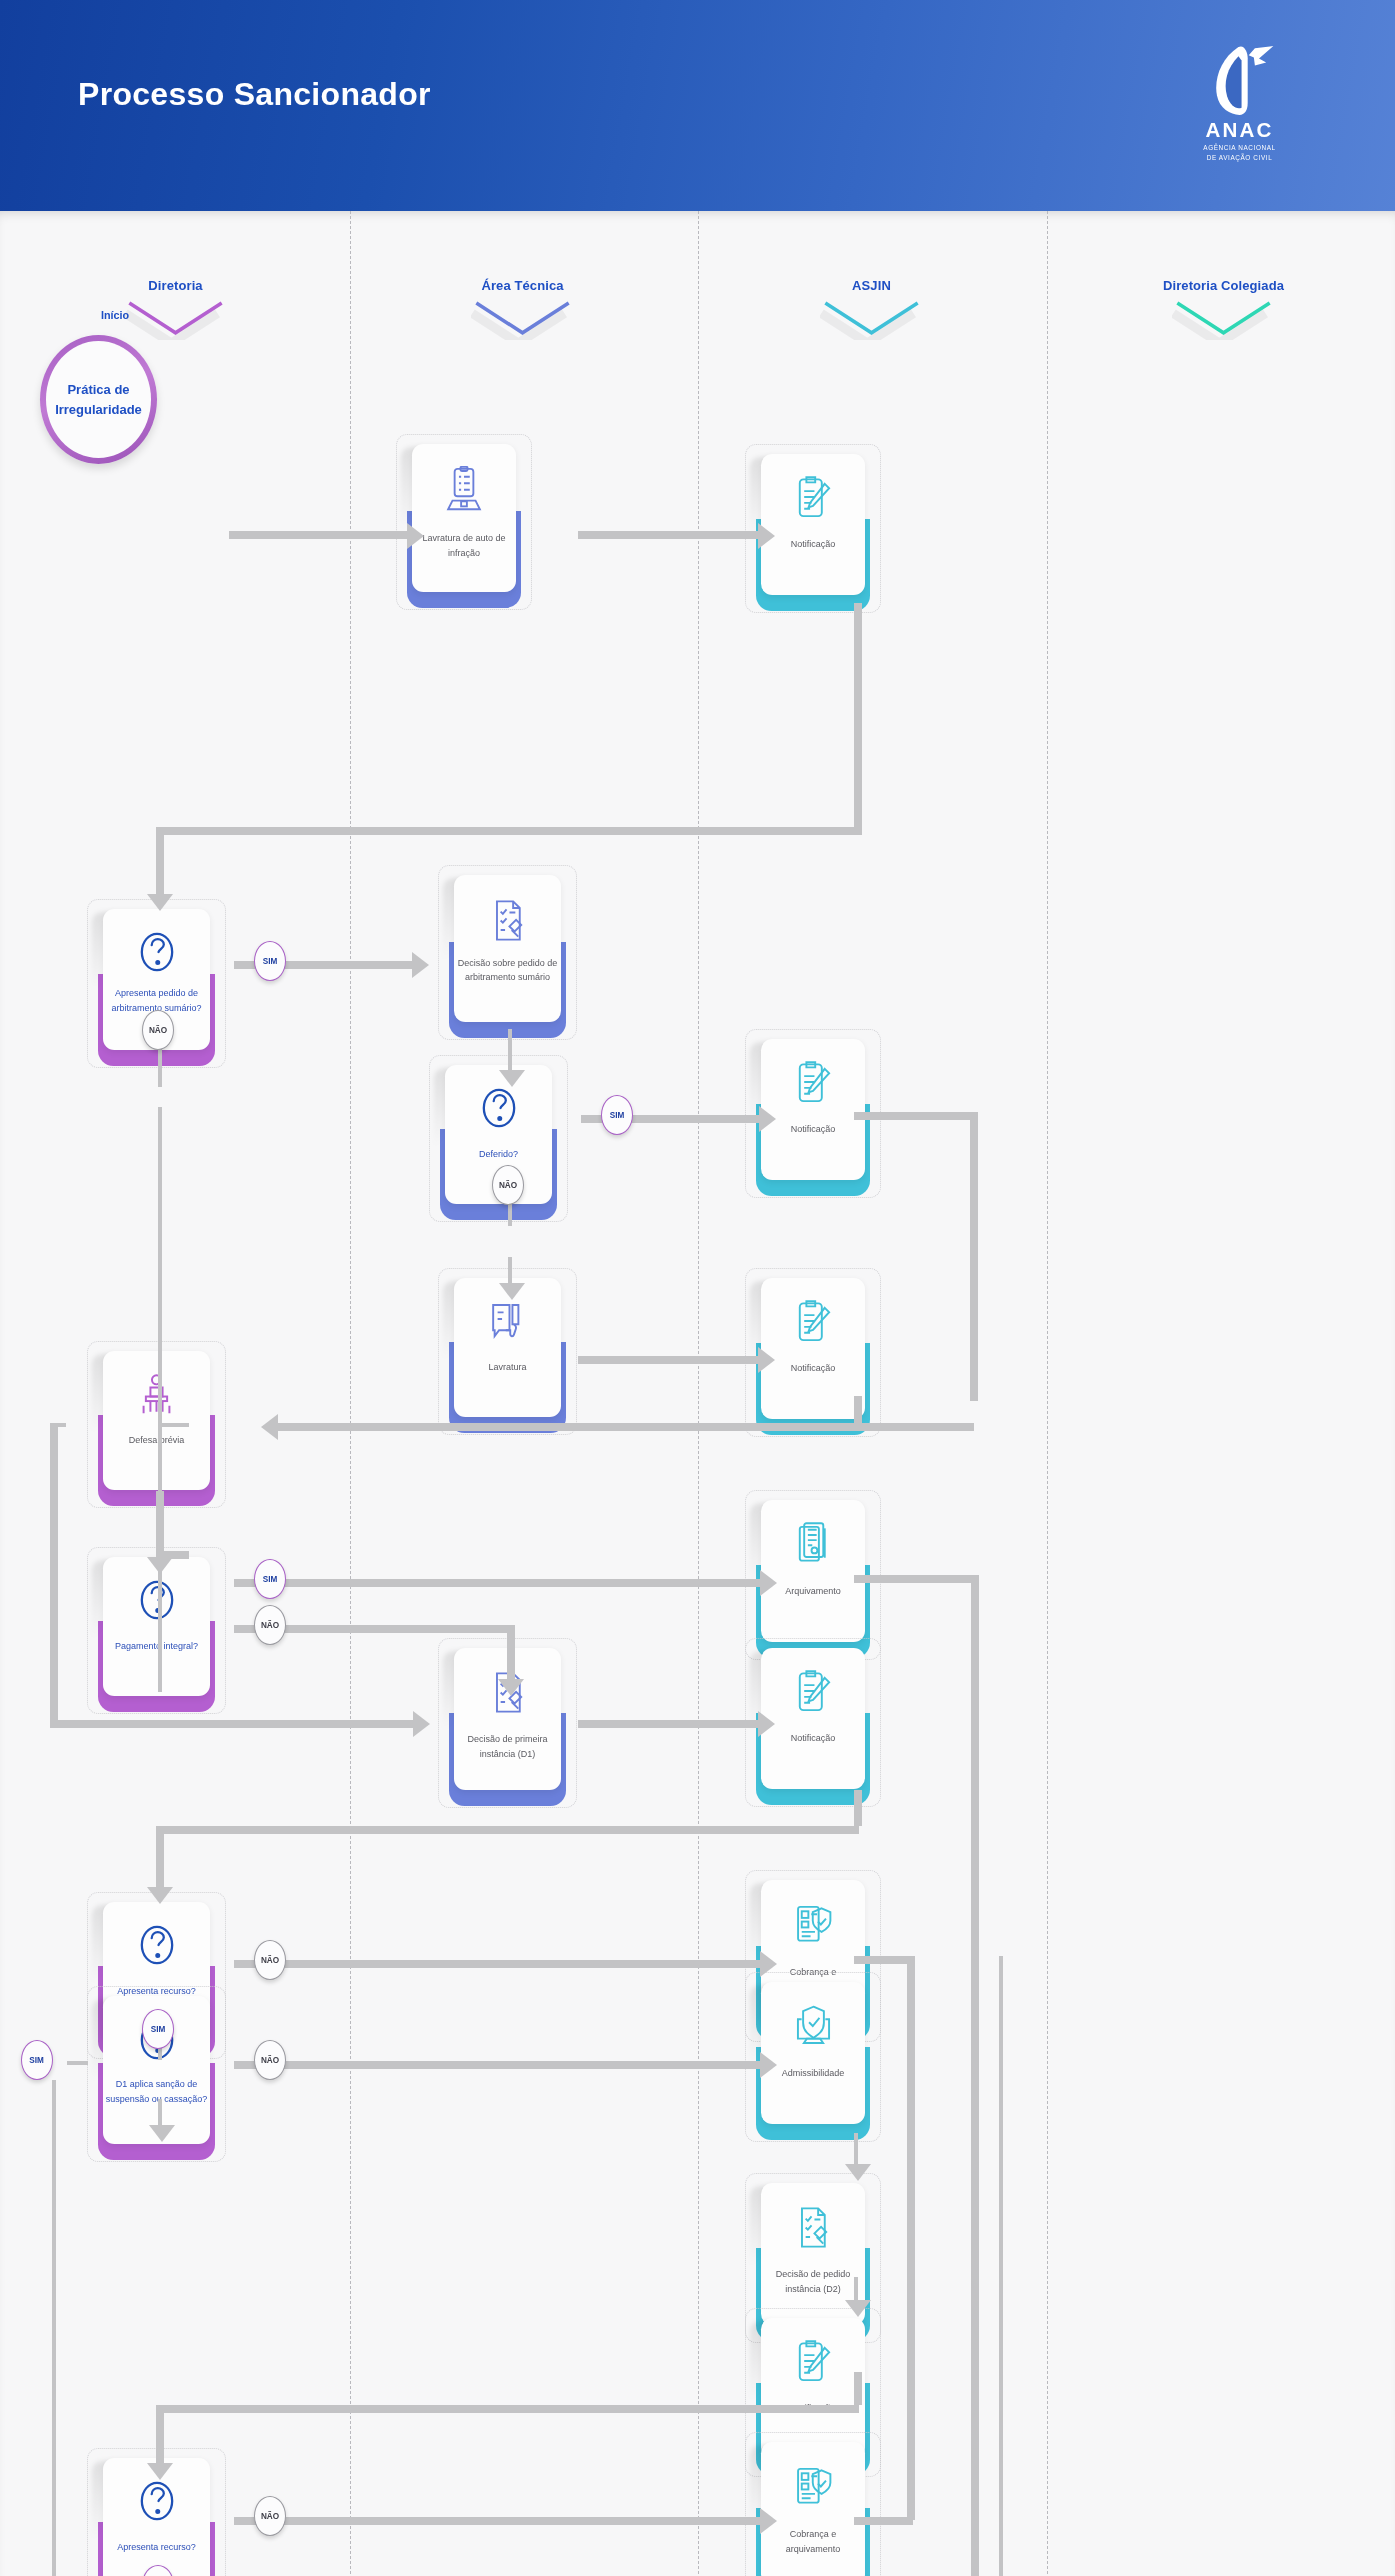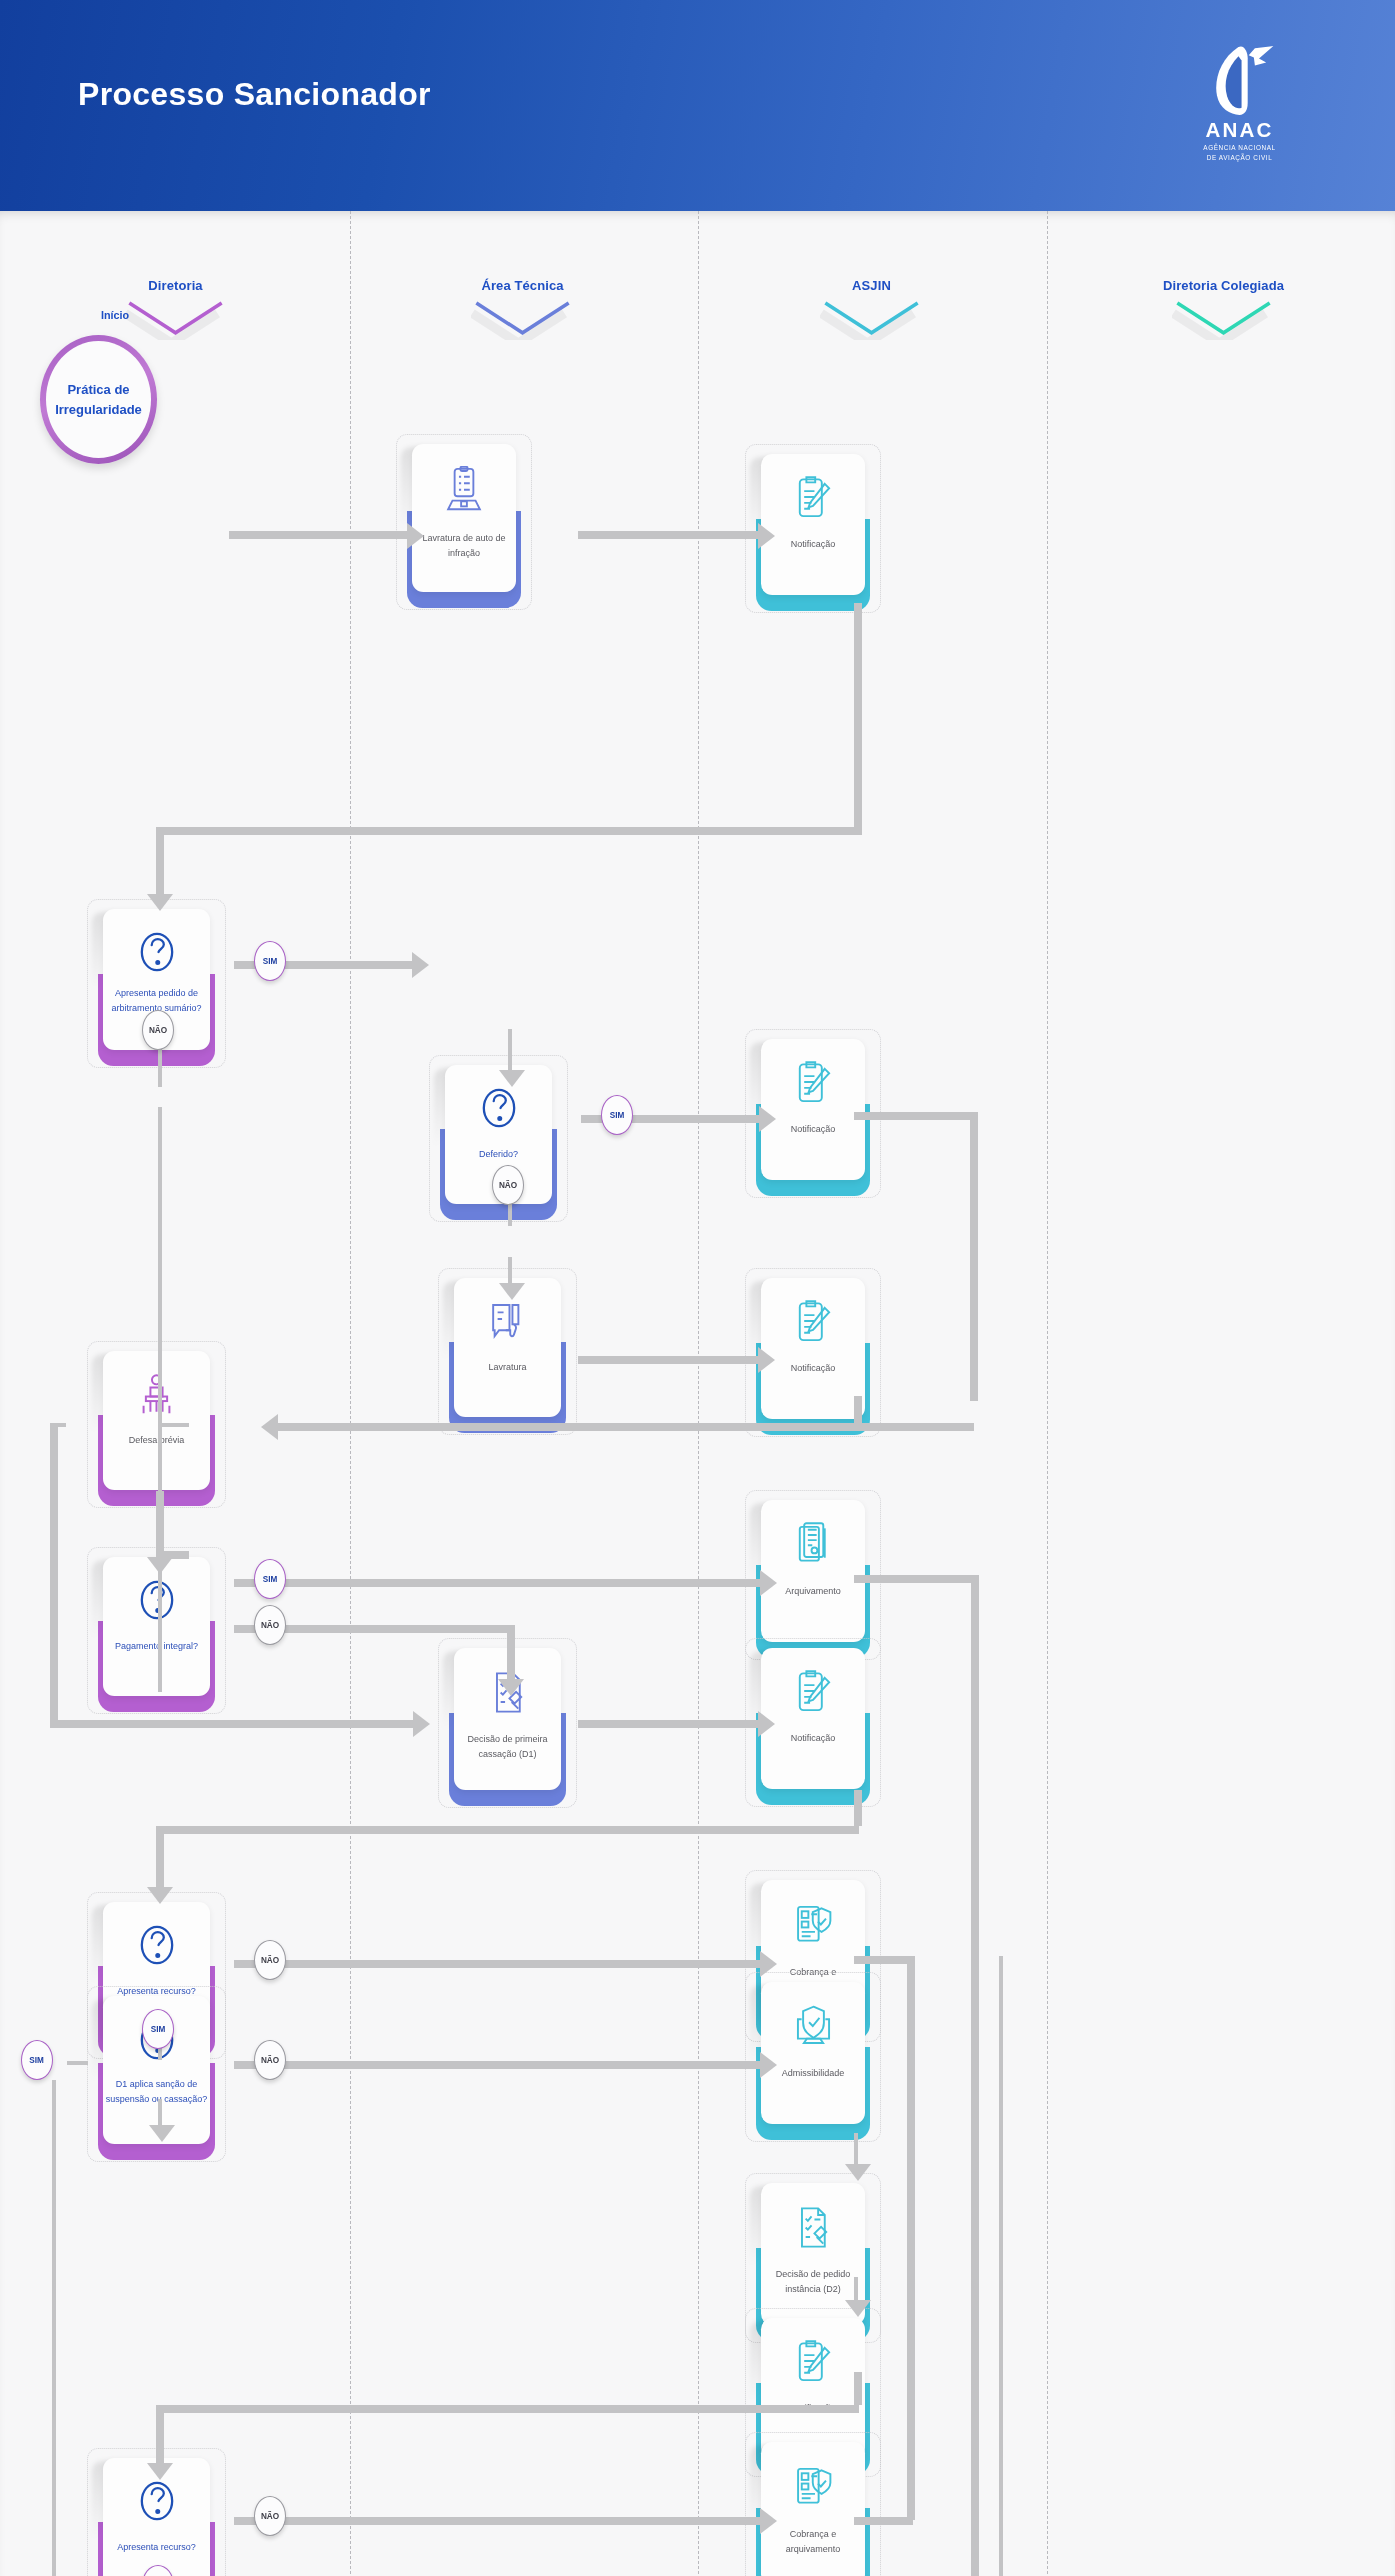--- a/index.html
+++ b/index.html
@@ -339,20 +339,35 @@
     <div class="ico">
       <svg width="40" height="44" viewBox="0 0 52 58" fill="none" stroke="#1e50b6" stroke-width="3">
         <ellipse cx="26" cy="29" rx="20" ry="24"></ellipse>
         <path d="M19 20c0-5 4-8 8-8s8 3 8 7c0 5-6 6-7 10" stroke-linecap="round"></path>
         <circle cx="27" cy="43" r="1.8" fill="#1e50b6"></circle>
       </svg>
     </div>
     <div class="txt" style="top:52%">Apresenta pedido de arbitramento sumário?</div>
   </div>
 
+  <div class="node" style="left:449px;top:664px;width:117px;height:155px">
+    <div class="dots"></div>
+      <div class="ucolor" style="background:#6a7fda"></div>
+    <div class="shadowtri"></div>
+      <div class="card"></div>
+    <div class="ico">
+      <svg width="42" height="47" viewBox="0 0 56 64" fill="none" stroke="#6a7fda" stroke-width="2.6">
+        <path d="M13 6h22l9 9v43H13z"></path>
+          <path d="M35 6v9h9"></path>
+        <path d="M18 20l3 3 5-6M30 21h8M18 32l3 3 5-6M18 45h6"></path>
+        <path d="M30 40l9-9 7 7-9 9zM33 45l9 9"></path>
+      </svg>
+    </div>
+    <div class="txt" style="top:52%">Decisão sobre pedido de arbitramento sumário</div>
+  </div>
 
   <div class="node decision" style="left:440px;top:854px;width:117px;height:147px">
     <div class="dots"></div>
       <div class="ucolor" style="background:#6a7fda"></div>
     <div class="shadowtri"></div>
       <div class="card"></div>
     <div class="ico">
       <svg width="40" height="44" viewBox="0 0 52 58" fill="none" stroke="#1e50b6" stroke-width="3">
         <ellipse cx="26" cy="29" rx="20" ry="24"></ellipse>
         <path d="M19 20c0-5 4-8 8-8s8 3 8 7c0 5-6 6-7 10" stroke-linecap="round"></path>
@@ -463,21 +478,21 @@
     <div class="shadowtri"></div>
       <div class="card"></div>
     <div class="ico">
       <svg width="42" height="47" viewBox="0 0 56 64" fill="none" stroke="#6a7fda" stroke-width="2.6">
         <path d="M13 6h22l9 9v43H13z"></path>
           <path d="M35 6v9h9"></path>
         <path d="M18 20l3 3 5-6M30 21h8M18 32l3 3 5-6M18 45h6"></path>
         <path d="M30 40l9-9 7 7-9 9zM33 45l9 9"></path>
       </svg>
     </div>
-    <div class="txt">Decisão de primeira cassação (D1)</div>
+    <div class="txt">Decisão de primeira instância (D1)</div>
   </div>
 
   <div class="node" style="left:756px;top:1437px;width:114px;height:149px">
     <div class="dots"></div>
       <div class="ucolor" style="background:#3fc0d8"></div>
     <div class="shadowtri"></div>
       <div class="card"></div>
     <div class="ico">
       <svg width="42" height="47" viewBox="0 0 56 64" fill="none" stroke="#3fc0d8" stroke-width="2.6">
         <rect x="10" y="6" width="30" height="50" rx="5"></rect>

